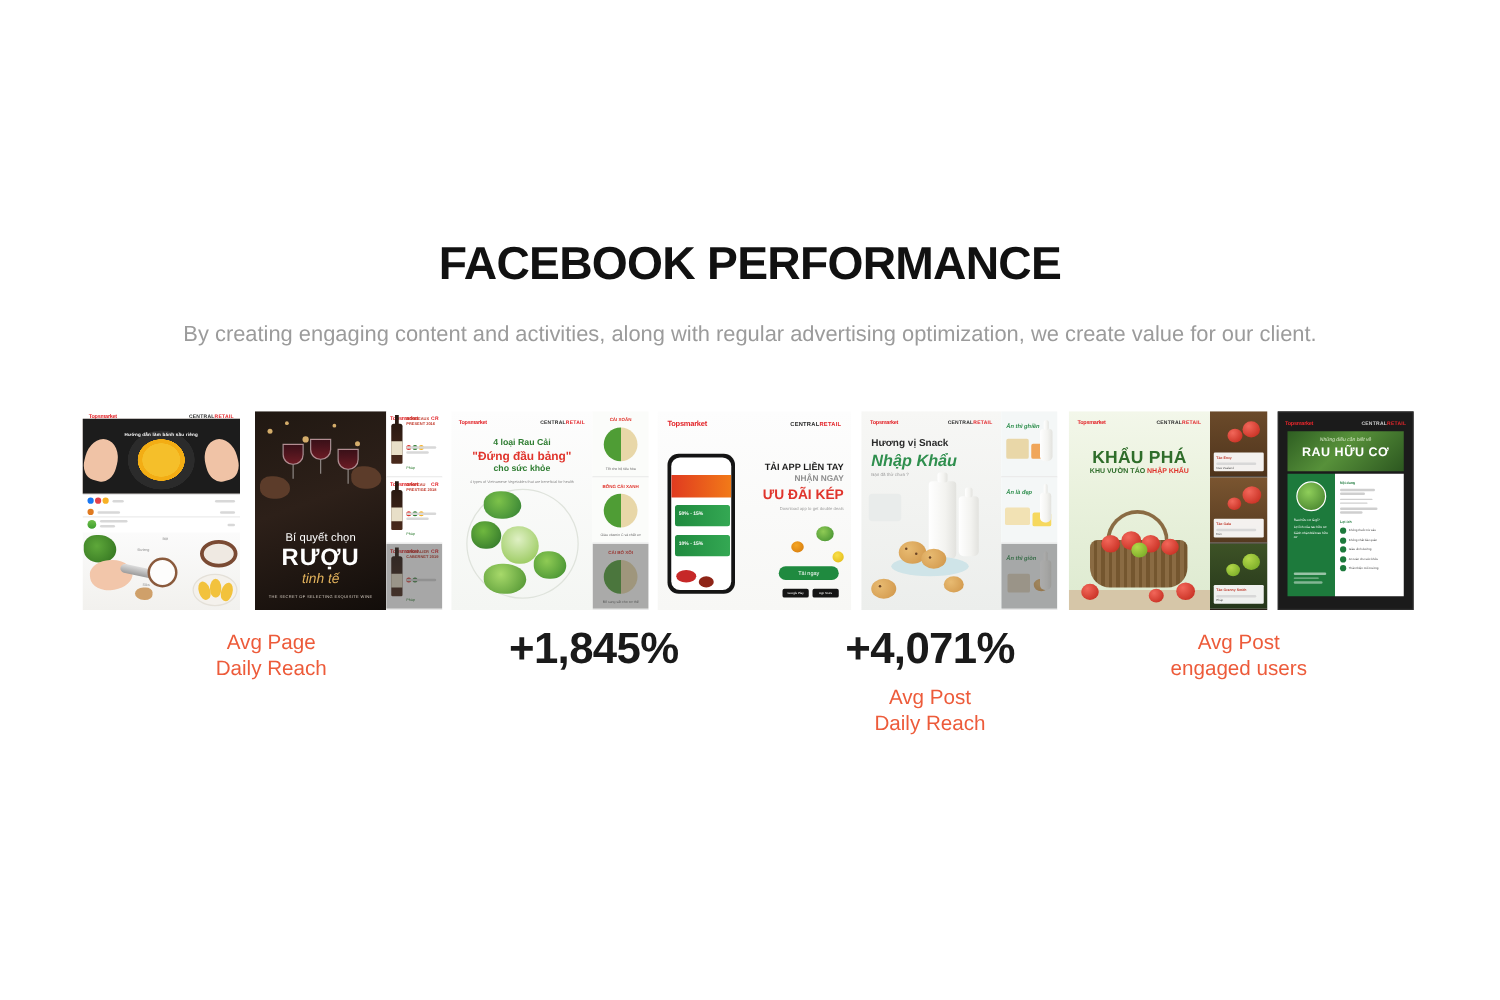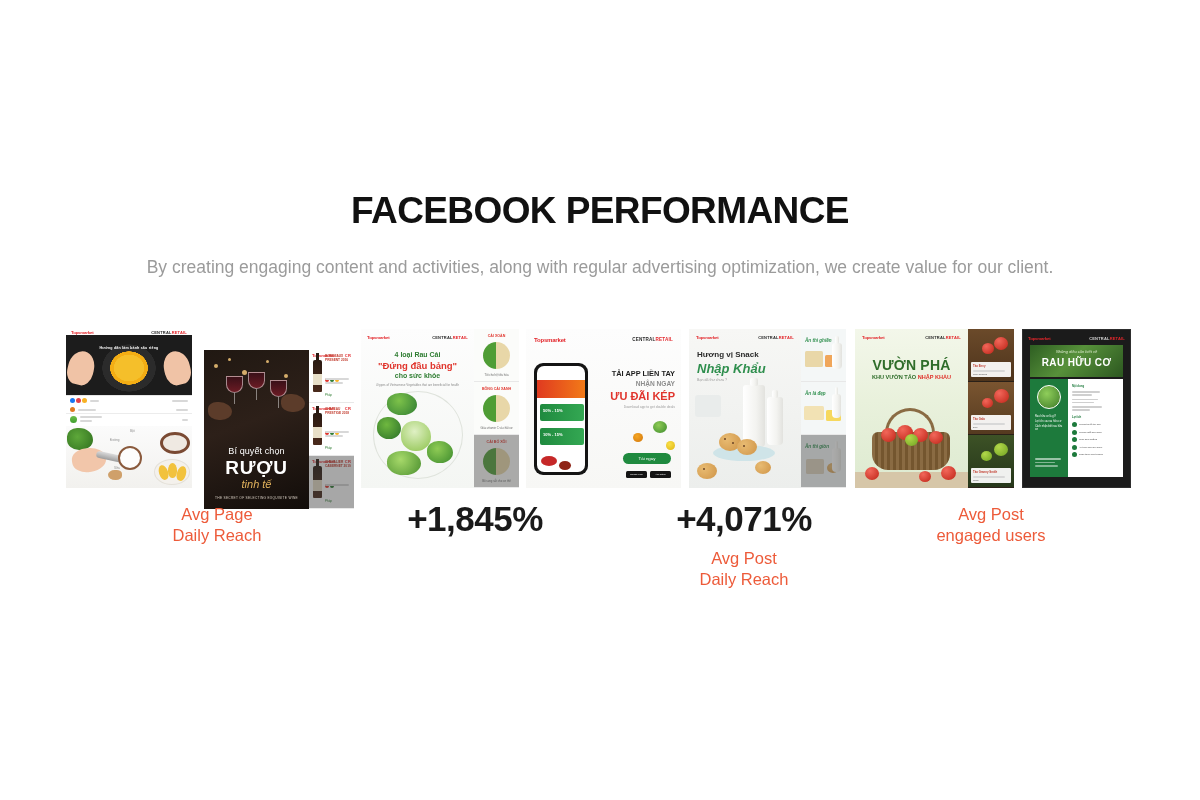--- a/index.html
+++ b/index.html
@@ -28,21 +28,21 @@
 
   
   .strip {
     position: absolute; top: 329px; left: 0; width: 1200px; height: 160px;
   }
   .thumb {
     position: absolute; top: 0; height: 159px;
     overflow: hidden; background: #ffffff;
   }
   .t1 { left: 66px;   width: 126px; }
-  .t2 { left: 204px;  width: 150px; margin-top: 21px; }
+  .t2 { left: 204px;  width: 150px; }
   .t3 { left: 361px;  width: 158px; }
   .t4 { left: 526px;  width: 155px; }
   .t5 { left: 689px;  width: 157px; }
   .t6 { left: 855px;  width: 159px; }
   .t7 { left: 1022px; width: 109px; }
 
   
   .row { display: flex; }
   .logo-tops {
     font-size: 4.4px; font-weight: 700; color: #e3262b;
@@ -513,21 +513,21 @@
         </div>
       </div>
     </div>
 
     <div class="thumb t6">
       <div class="t6-main">
         <div style="position:absolute;top:6px;left:7px;right:7px;display:flex;justify-content:space-between">
           <span class="logo-tops">Topsmarket</span>
           <span class="logo-cr"><span class="b">CENTRAL</span><span class="r">RETAIL</span></span>
         </div>
-        <div class="t6-h1">VƯỜN PHÁ</div>
+        <div class="t6-h1">KHẨU PHÁ</div>
         <div class="t6-h2">
           <span class="g">KHU VƯỜN TÁO</span>
           <span class="r">NHẬP KHẨU</span>
         </div>
         <div class="table"></div>
         <div class="handle"></div>
         <div class="basket"></div>
         <div class="apple" style="left:26px;bottom:46px;width:15px;height:14px"></div>
         <div class="apple" style="left:42px;bottom:48px;width:16px;height:15px"></div>
         <div class="apple" style="left:58px;bottom:46px;width:15px;height:14px"></div>

